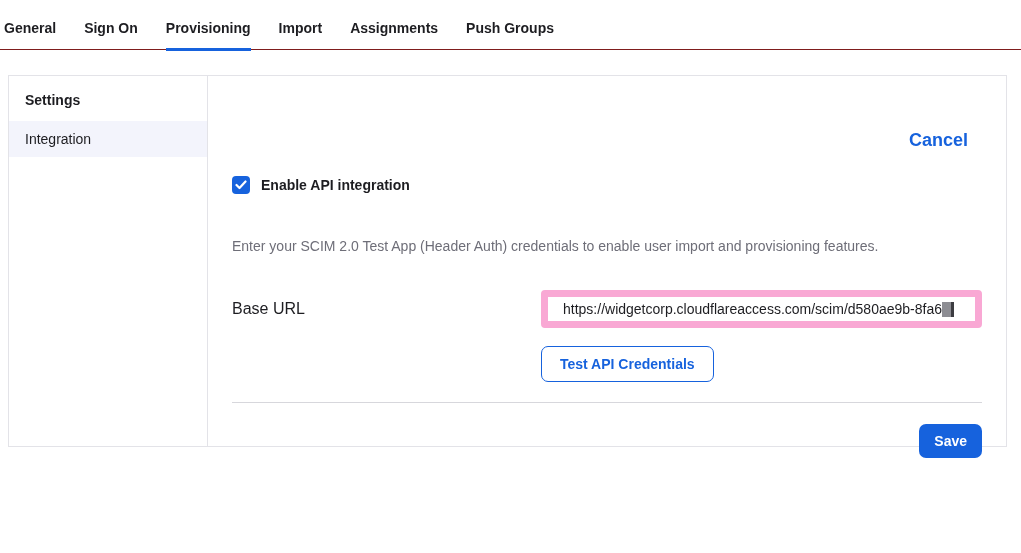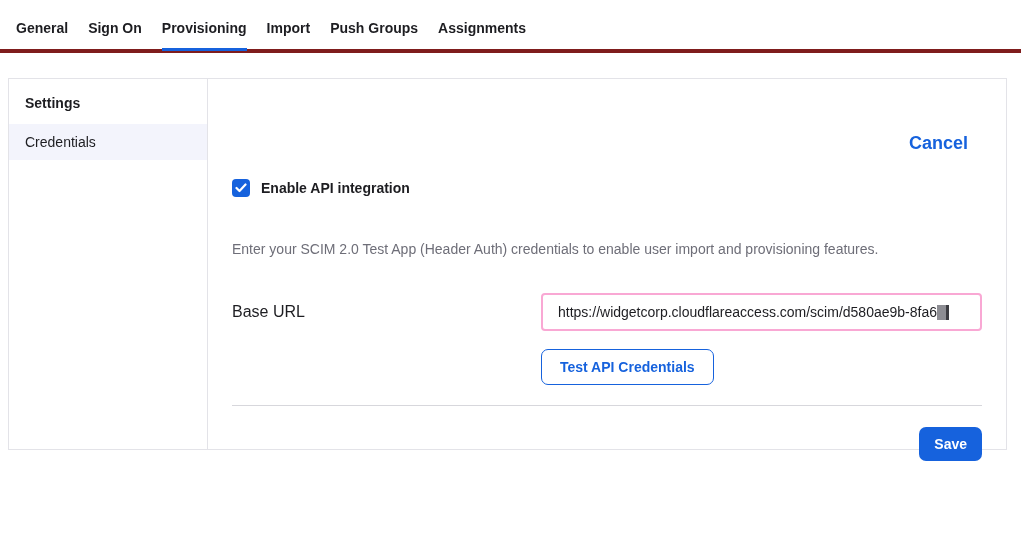--- a/index.html
+++ b/index.html
@@ -1,21 +1,21 @@
 <!DOCTYPE html>
 <html><head>
 <meta charset="utf-8">
 <style>
   * { margin:0; padding:0; box-sizing:border-box; }
   html,body { width:1021px; height:553px; background:#ffffff;
     font-family:"Liberation Sans","DejaVu Sans",sans-serif; color:#1d1d21; }
 
   
-  .tabbar { display:flex; gap:20px; padding:20px 0 0 16px;
-    border-bottom:4px solid #7f1d1d; }
+  .tabbar { display:flex; gap:28px; padding:20px 0 0 4px;
+    border-bottom:1px solid #7f1d1d; }
   .tab { font-size:14px; font-weight:700; color:#1d1d21; line-height:16px;
     padding-bottom:12px; border-bottom:3px solid transparent; margin-bottom:-2px;
     cursor:pointer; white-space:nowrap; }
   .tab.active { border-bottom-color:#1662dd; }
 
   
   .panel { display:flex; margin:25px 14px 0 8px; height:372px;
     border:1px solid #e3e3e8; background:#fff; }
 
   
@@ -37,21 +37,21 @@
     display:flex; align-items:center; justify-content:center; flex:none;
     cursor:pointer; }
   .checkbox svg { display:block; }
   .checkbox-label { margin-left:11px; font-size:14px; font-weight:700; }
 
   .description { margin-top:44px; font-size:14px; color:#6e6e78; line-height:16px; }
 
   .form-row { display:flex; align-items:center; margin-top:24px; }
   .form-row.first { margin-top:36px; }
   .form-label { width:309px; flex:none; font-size:16px; color:#1d1d21; }
-  .text-field { flex:1; height:38px; border:2px solid #f9a8d4; border-radius:4px;
+  .text-field { flex:1; height:38px; border:7px solid #f9a8d4; border-radius:4px;
     background:#fff; display:flex; align-items:center; padding:0 1px 0 15px;
     font-size:14px; color:#1d1d21; overflow:hidden; white-space:nowrap;
     cursor:text; }
   .field-value { overflow:hidden; white-space:nowrap; }
   .sel-block { display:inline-block; width:12px; height:15px; background:#8d8d93;
     border-right:3px solid #3c3c41; vertical-align:text-bottom; flex:none; }
   .token-dots { font-size:13px; font-weight:700; letter-spacing:1.6px;
     color:#1d1d21; }
 
   .test-btn-row { margin-top:18px; margin-left:309px; }
@@ -67,29 +67,29 @@
     cursor:pointer; }
 </style>
 </head>
 <body>
 
 <nav class="tabbar">
   <div class="tab">General</div>
   <div class="tab">Sign On</div>
   <div class="tab active">Provisioning</div>
   <div class="tab">Import</div>
+  <div class="tab">Assignments</div>
   <div class="tab">Push Groups</div>
-  <div class="tab">Assignments</div>
 </nav>
 
 <div class="panel">
 
   <aside class="sidebar">
     <div class="sidebar-header">Settings</div>
-    <div class="sidebar-item selected">Credentials</div>
+    <div class="sidebar-item selected">Integration</div>
   </aside>
 
   <section class="content">
 
     <div class="cancel-row">
       <a class="cancel-link">Cancel</a>
     </div>
 
     <div class="checkbox-row">
       <span class="checkbox">

